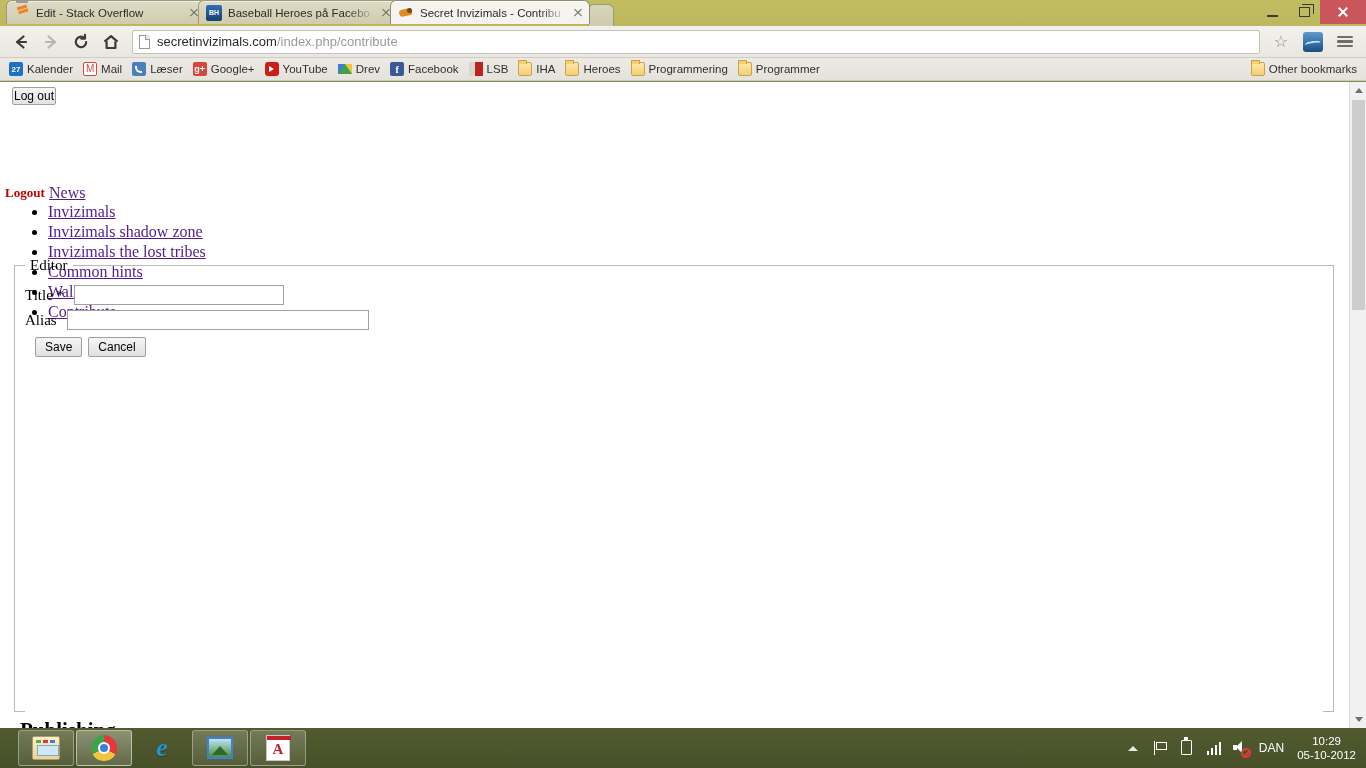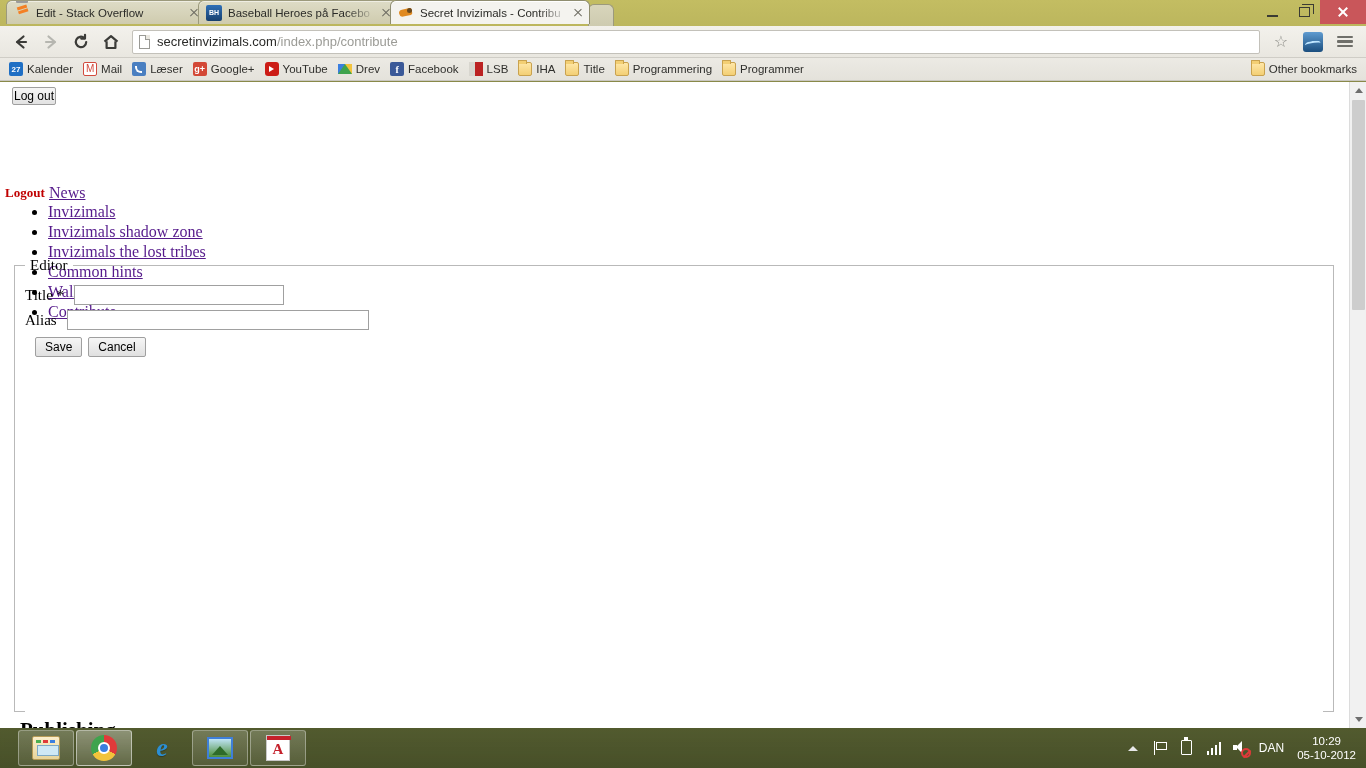--- a/index.html
+++ b/index.html
@@ -397,21 +397,21 @@
     <div class="bm">
         <span class="bm-ico ico-lsb"></span>
         <span>LSB</span>
       </div>
     <div class="bm">
         <span class="bm-ico ico-folder"></span>
         <span>IHA</span>
       </div>
     <div class="bm">
         <span class="bm-ico ico-folder"></span>
-        <span>Title</span>
+        <span>Heroes</span>
       </div>
     <div class="bm">
         <span class="bm-ico ico-folder"></span>
         <span>Programmering</span>
       </div>
     <div class="bm">
         <span class="bm-ico ico-folder"></span>
         <span>Programmer</span>
       </div>
     <div class="bm-spacer"></div>

